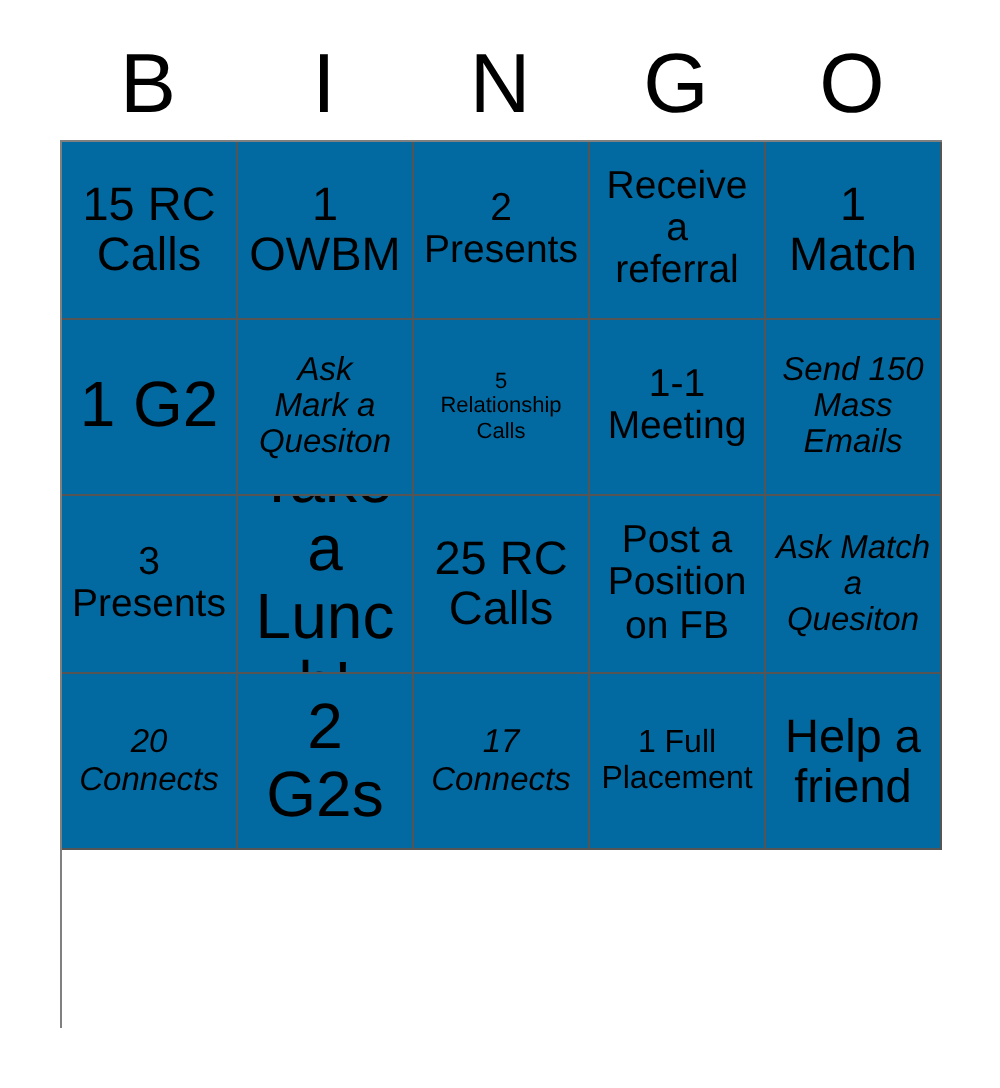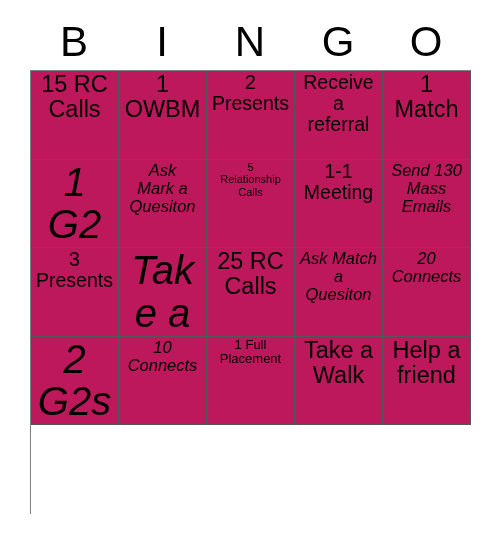--- a/index.html
+++ b/index.html
@@ -51,41 +51,41 @@
     grid-template-rows: repeat(5, 88.6px);
     border-top: 1px solid #808080;
     border-left: 1px solid #808080;
     box-sizing: content-box;
   }
   .cell {
     border-right: 1px solid #555555;
     border-bottom: 1px solid #555555;
     box-sizing: border-box;
     display: flex;
-    align-items: flex-start;
+    align-items: center;
     justify-content: center;
     text-align: center;
     padding: 1px 2px;
     overflow: hidden;
-    background: #be185d;
+    background: #0369a1;
   }
   .cell-text {
     display: block;
     width: 100%;
     line-height: 1.08;
     word-wrap: break-word;
     white-space: pre-line;
   }
   
   .fs-xs  .cell-text { font-size: 11px;   line-height: 1.14; }
-  .fs-s   .cell-text { font-size: 13px;   line-height: 1.12; }
+  .fs-s   .cell-text { font-size: 16px;   line-height: 1.12; }
   .fs-m   .cell-text { font-size: 16.5px; line-height: 1.10; font-style: italic; }
   .fs-l   .cell-text { font-size: 19.5px; line-height: 1.08; }
   .fs-xl  .cell-text { font-size: 23.5px; line-height: 1.06; }
-  .fs-xxl .cell-text { font-size: 40px;   line-height: 1.06; font-style: italic; }
+  .fs-xxl .cell-text { font-size: 32px;   line-height: 1.06; }
 </style>
 </head>
 <body>
 
 <div class="card">
 
   <div class="header-row" id="header-row">
       <div class="header-letter">B</div>
       <div class="header-letter">I</div>
       <div class="header-letter">N</div>
@@ -126,60 +126,61 @@
       <div class="cell fs-xs">
         <span class="cell-text">5
 Relationship
 Calls</span>
       </div>
       <div class="cell fs-l">
         <span class="cell-text">1-1
 Meeting</span>
       </div>
       <div class="cell fs-m">
-        <span class="cell-text">Send 130
+        <span class="cell-text">Send 150
 Mass
 Emails</span>
       </div>
       <div class="cell fs-l">
         <span class="cell-text">3
 Presents</span>
       </div>
       <div class="cell fs-xxl">
         <span class="cell-text">Take a
 Lunch!</span>
       </div>
       <div class="cell fs-xl">
         <span class="cell-text">25 RC
 Calls</span>
       </div>
+      <div class="cell fs-l">
+        <span class="cell-text">Post a
+Position
+on FB</span>
+      </div>
       <div class="cell fs-m">
         <span class="cell-text">Ask Match
 a
 Quesiton</span>
       </div>
       <div class="cell fs-m">
         <span class="cell-text">20
 Connects</span>
       </div>
       <div class="cell fs-xxl">
         <span class="cell-text">2
 G2s</span>
       </div>
       <div class="cell fs-m">
-        <span class="cell-text">10
+        <span class="cell-text">17
 Connects</span>
       </div>
       <div class="cell fs-s">
         <span class="cell-text">1 Full
 Placement</span>
-      </div>
-      <div class="cell fs-xl">
-        <span class="cell-text">Take a
-Walk</span>
       </div>
       <div class="cell fs-xl">
         <span class="cell-text">Help a
 friend</span>
       </div>
     </div>
 
 </div>
 
 </body></html>

